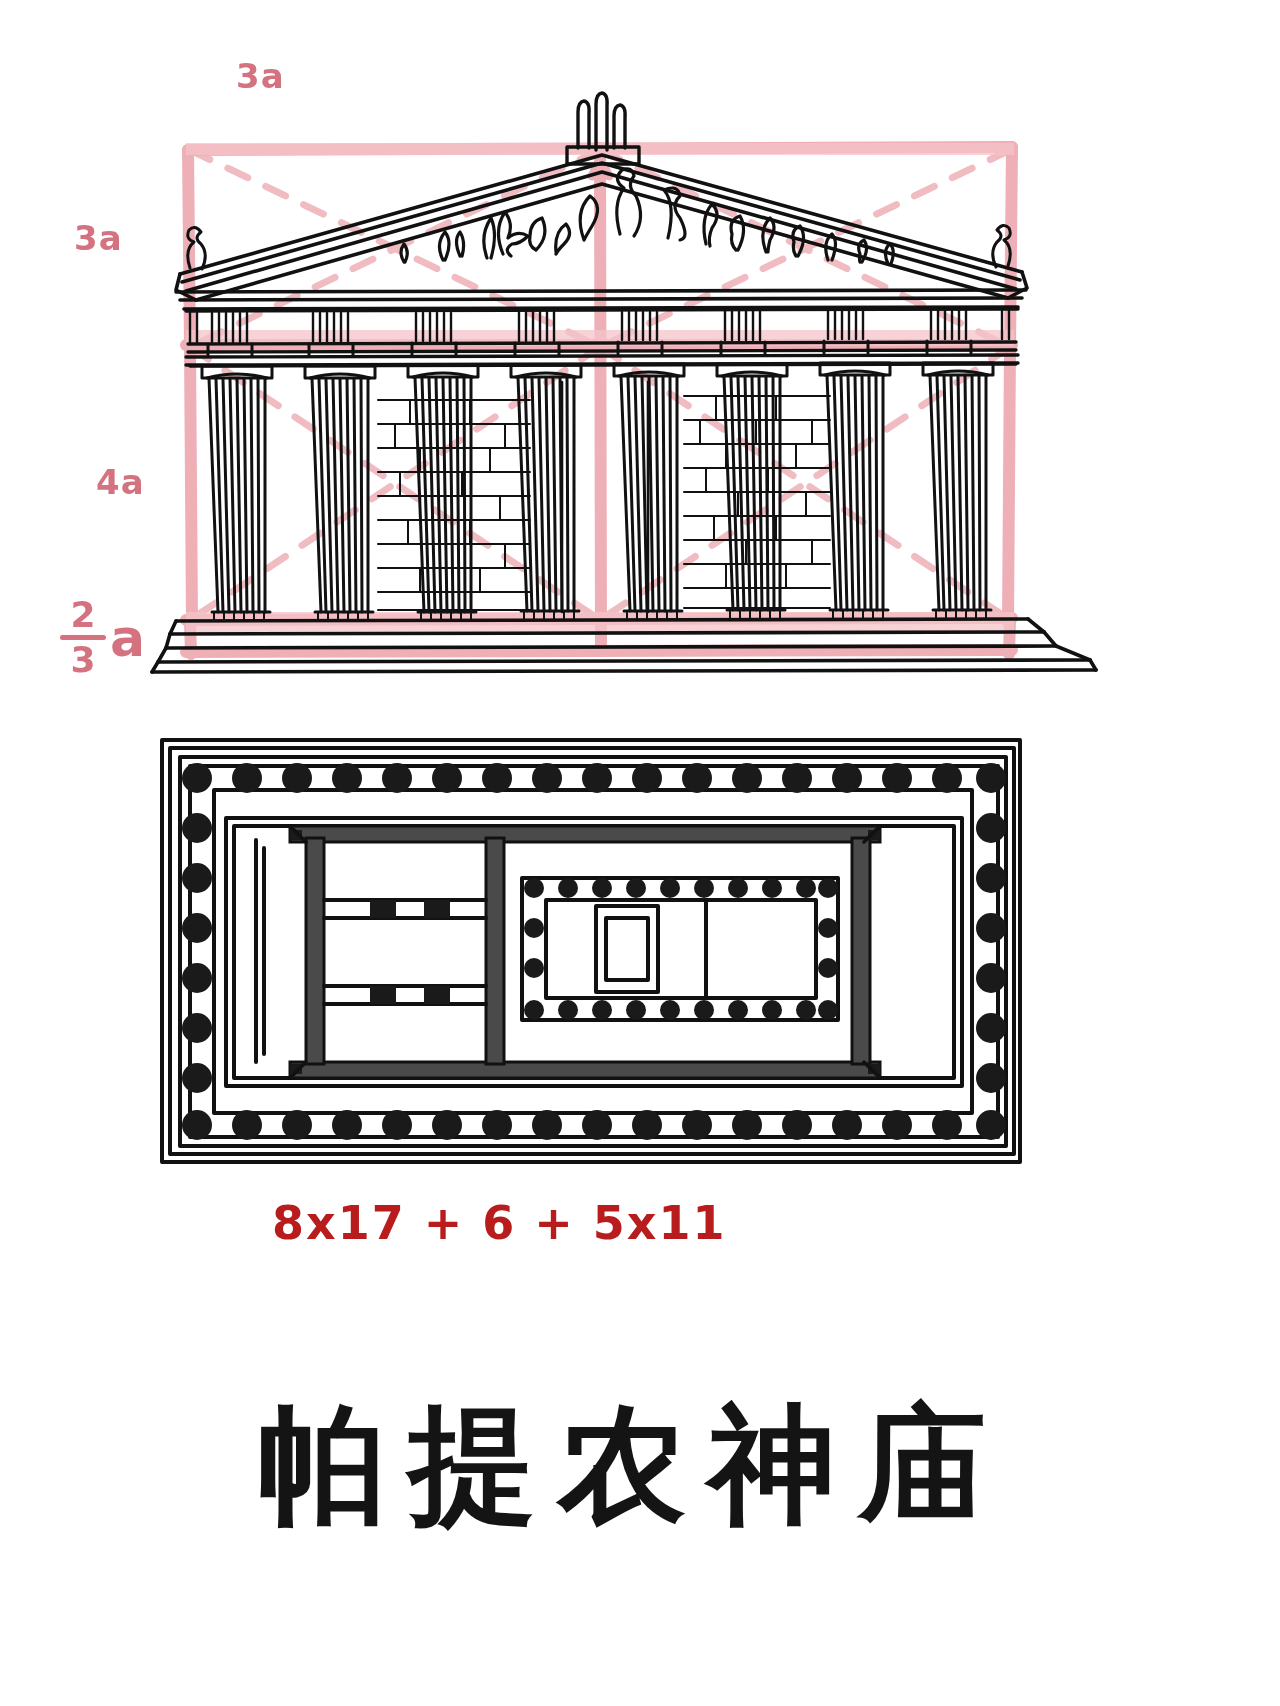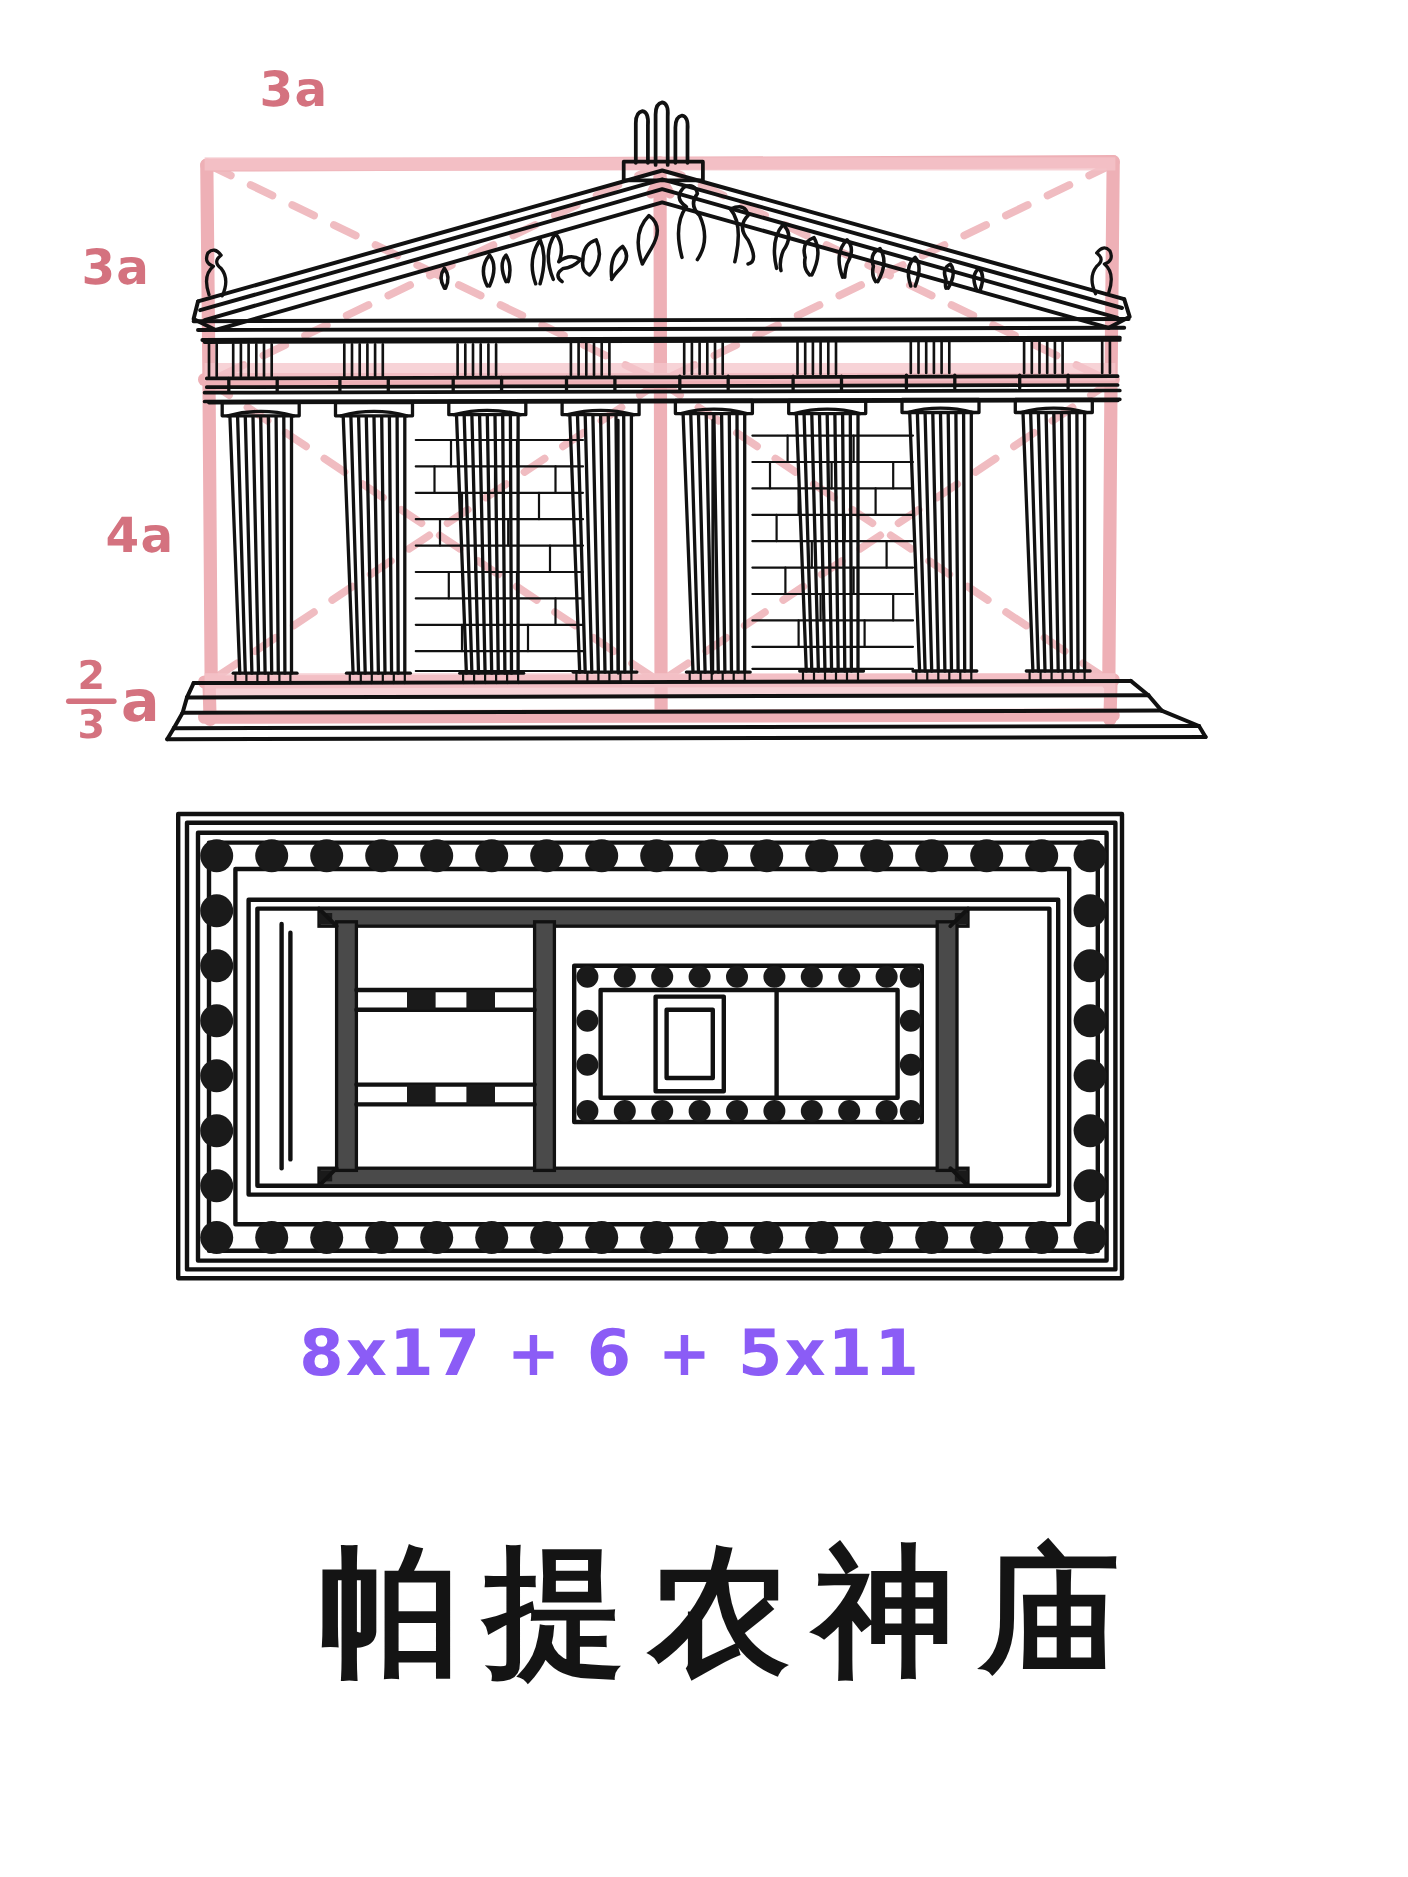--- a/index.html
+++ b/index.html
@@ -18,50 +18,49 @@
   
   .anno{
     position:absolute;
     color:#d4727f;
     font-family:"DejaVu Sans",sans-serif;
     font-weight:700;
     letter-spacing:1px;
     white-space:nowrap;
     user-select:none;
   }
-  .anno.big{font-size:44px;}
+  .anno.big{font-size:34px;}
   .frac{
     position:absolute;color:#d4727f;font-family:"DejaVu Sans",sans-serif;
     font-weight:700;display:flex;align-items:center;gap:4px;
   }
   .frac .stack{display:flex;flex-direction:column;align-items:center;line-height:0.95;}
   .frac .num{font-size:36px;}
   .frac .bar{width:46px;height:5px;background:#d4727f;border-radius:3px;margin:3px 0;}
   .frac .den{font-size:36px;}
   .frac .unit{font-size:52px;}
 
   .formula{
     position:absolute;
-    color:#8b5cf6;
+    color:#b91c1c;
     font-family:"DejaVu Sans",sans-serif;
     font-weight:700;
-    font-size:58px;
+    font-size:46px;
     letter-spacing:2px;
     white-space:nowrap;
   }
 
   .title-cn{
     position:absolute;
     color:#141414;
     font-family:"DejaVu Sans",sans-serif;
     font-weight:700;
     font-size:128px;
     letter-spacing:22px;
     white-space:nowrap;
-    margin-left:32px;
   }
 
   svg{position:absolute;top:0;left:0;overflow:visible;}
 </style>
 </head>
 <body>
 
 <div class="sheet">
 
   <svg width="1280" height="1706">

